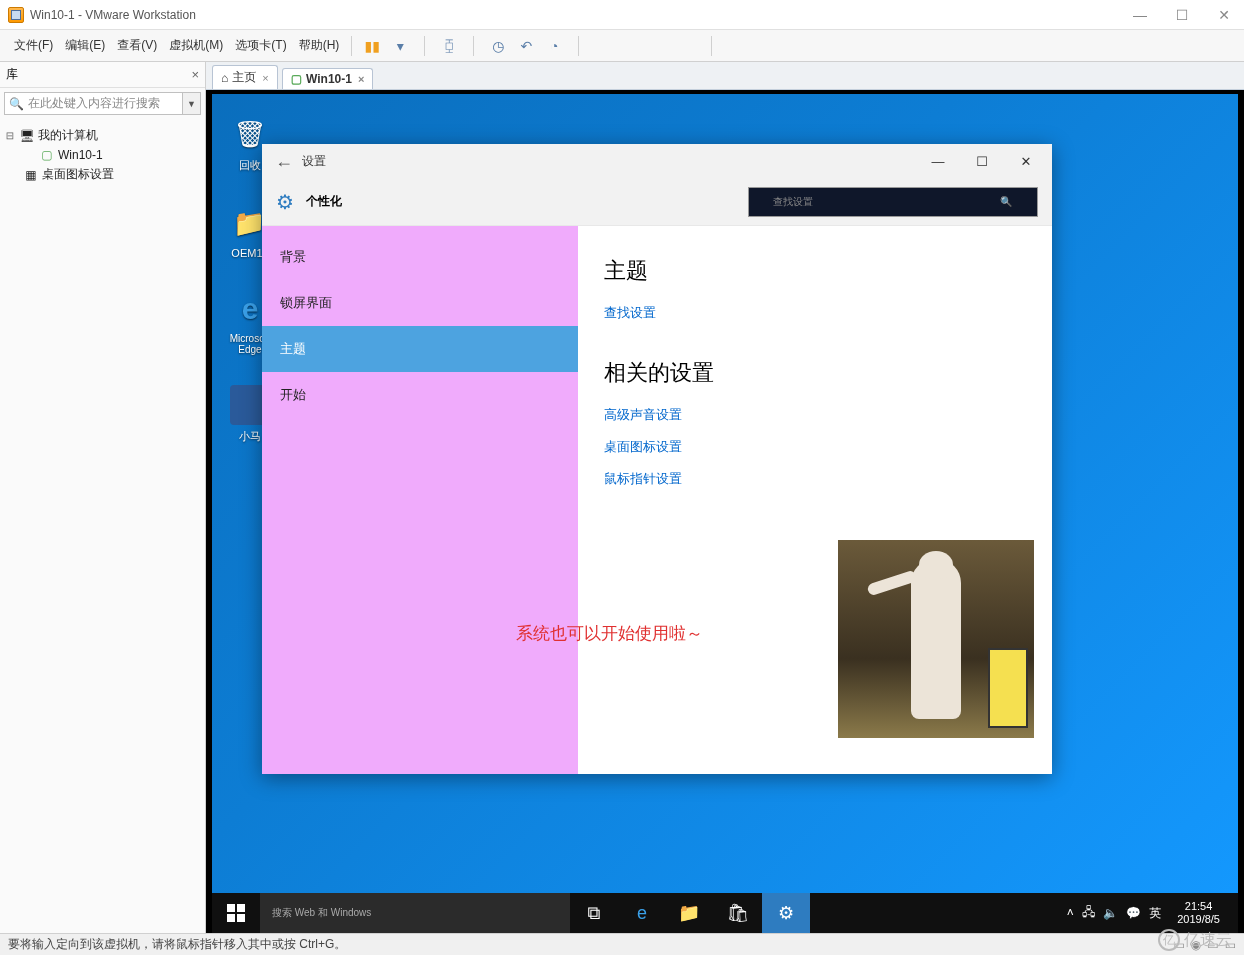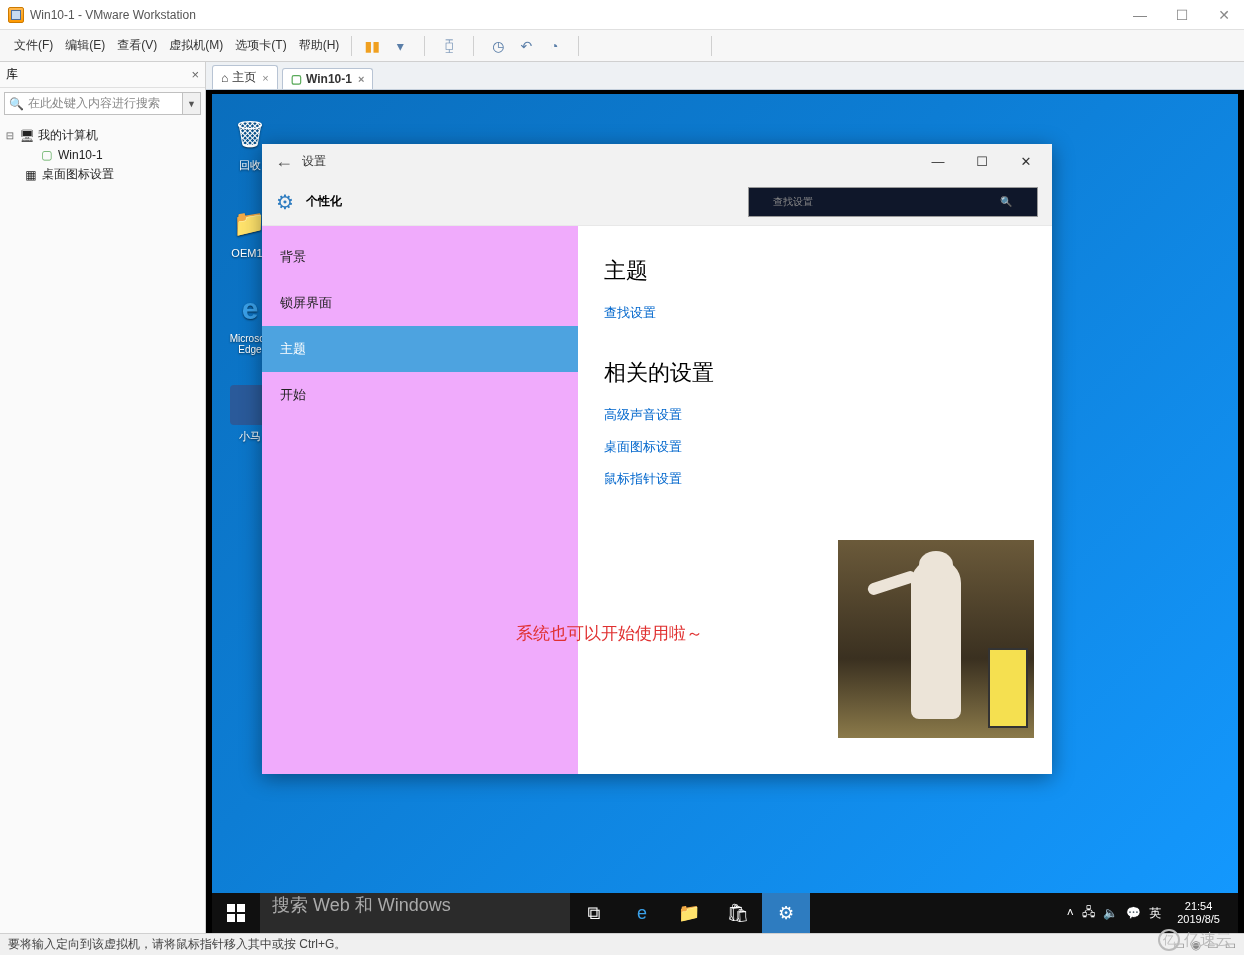--- a/index.html
+++ b/index.html
@@ -75,21 +75,21 @@
 .meme{position:absolute;right:18px;top:314px;width:196px;height:198px;background:linear-gradient(#6b5a3a 0%,#3a3020 60%,#8b7a4a 100%);display:flex;align-items:center;justify-content:center;overflow:hidden;}
 .meme .cat{width:50px;height:160px;background:#ece4d8;border-radius:24px 24px 8px 8px;position:relative;}
 .meme .cat::before{content:"";position:absolute;top:-8px;left:8px;width:34px;height:28px;background:#ece4d8;border-radius:50% 50% 40% 40%;}
 .meme .cat::after{content:"";position:absolute;top:18px;left:-44px;width:50px;height:12px;background:#ece4d8;border-radius:6px;transform:rotate(-18deg);}
 .meme .sign{position:absolute;right:6px;bottom:10px;width:40px;height:80px;background:#f5e050;border:2px solid #333;}
 
 
 .taskbar{height:40px;background:#101010;display:flex;align-items:center;color:#fff;}
 .taskbar .start{width:48px;height:40px;display:flex;align-items:center;justify-content:center;}
 .taskbar .start svg{width:18px;height:18px;}
-.taskbar .tsearch{flex:0 0 310px;height:40px;background:#2b2b2b;display:flex;padding:0 12px;font-size:18px;color:#aaa;}
+.taskbar .tsearch{flex:0 0 310px;height:40px;background:#2b2b2b;display:flex;align-items:center;padding:0 12px;font-size:10px;color:#aaa;}
 .taskbar .tbicon{width:48px;height:40px;display:flex;align-items:center;justify-content:center;font-size:18px;}
 .taskbar .tbicon.active{background:#2e7cc0;}
 .taskbar .tray{margin-left:auto;display:flex;align-items:center;gap:8px;padding:0 10px;font-size:12px;}
 .taskbar .clock{text-align:center;line-height:1.2;font-size:11px;padding:0 8px;}
 
 
 .statusbar{height:22px;background:#f0f0f0;border-top:1px solid #d0d0d0;font-size:12px;color:#444;display:flex;align-items:center;padding:0 8px;}
 
 
 .watermark{position:absolute;right:12px;bottom:4px;font-size:16px;color:#bbb;display:flex;align-items:center;gap:4px;}

